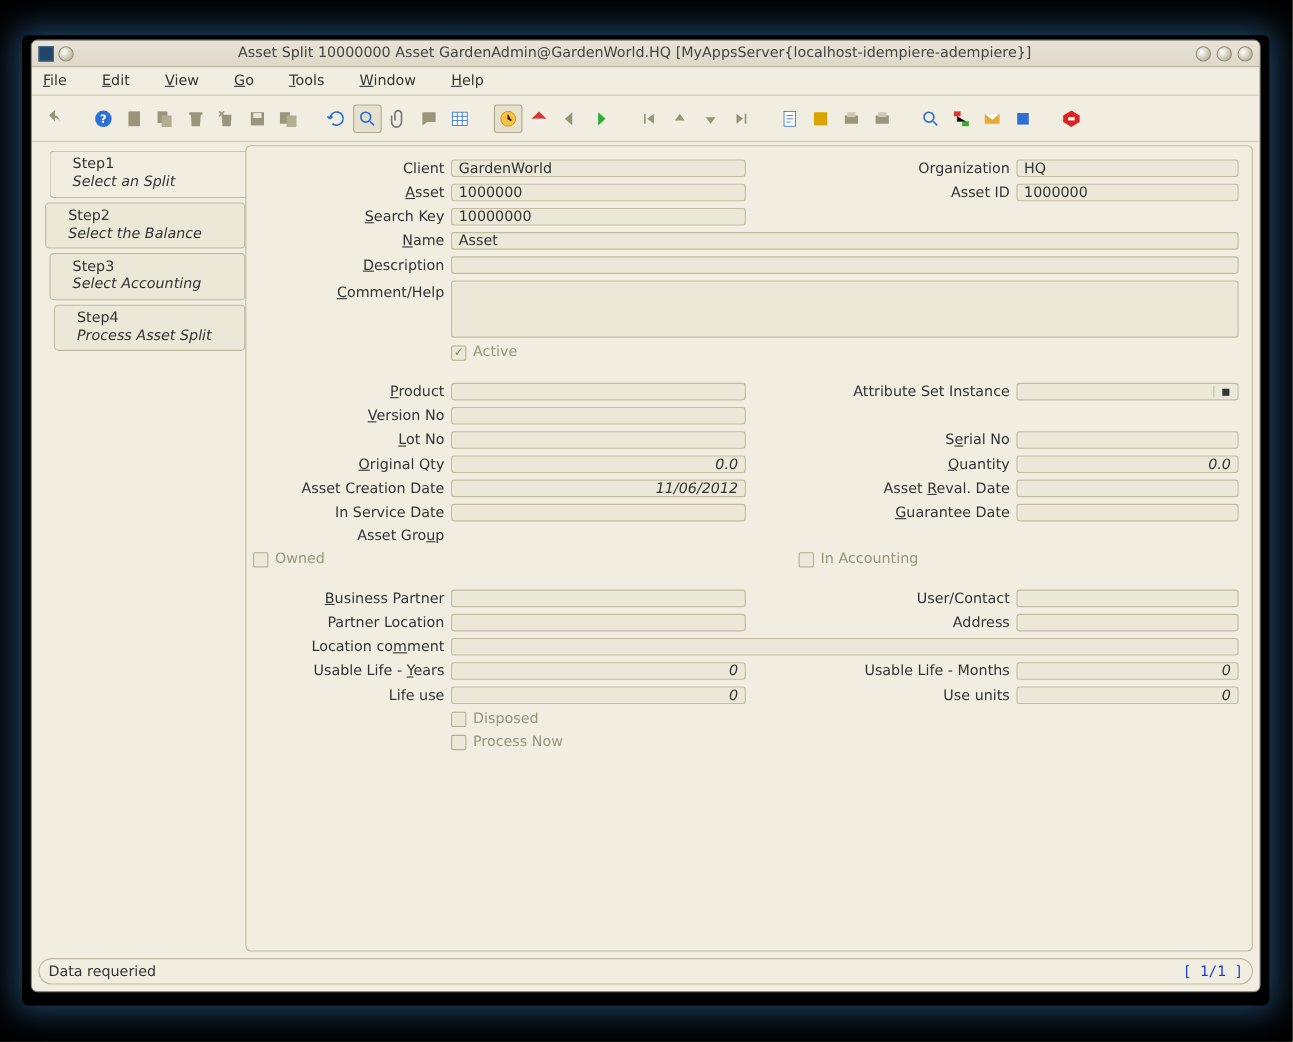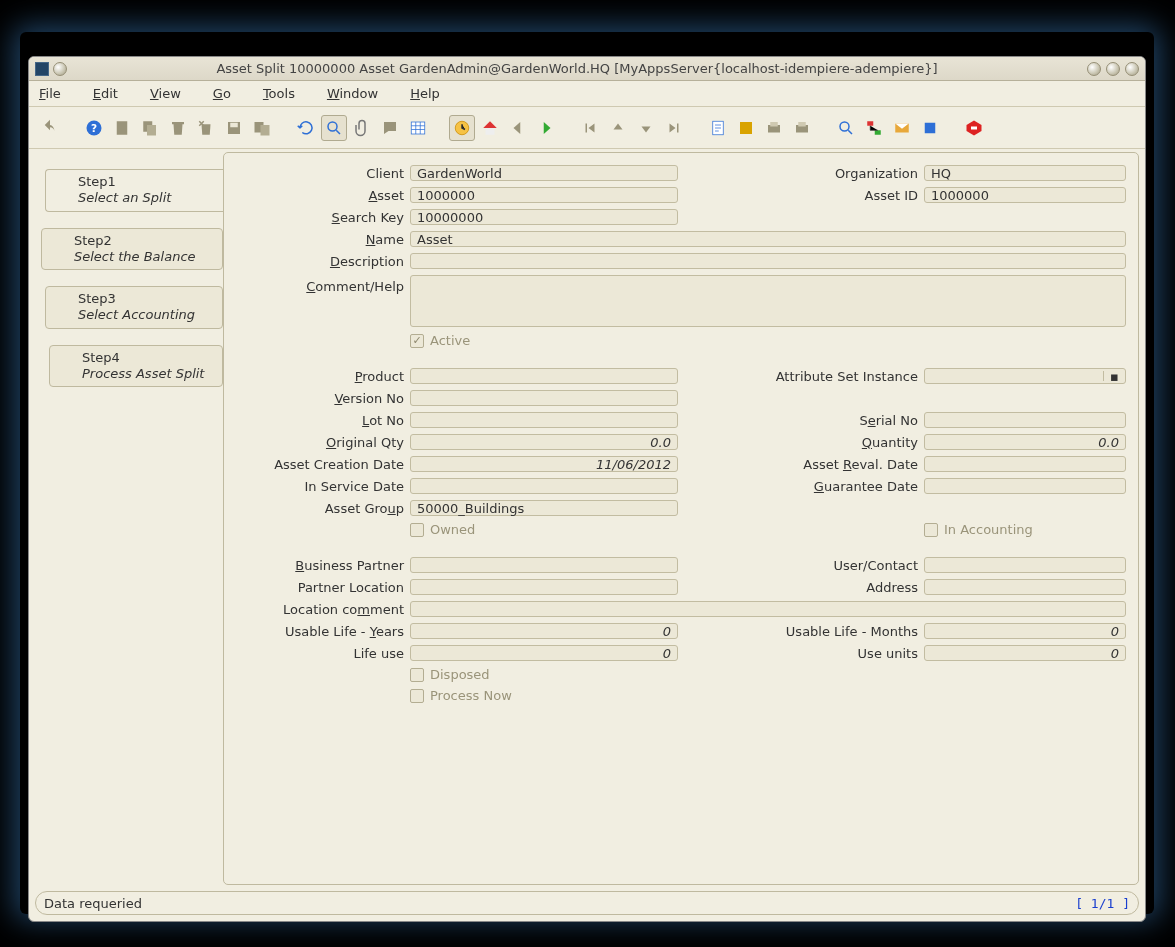--- a/index.html
+++ b/index.html
@@ -1,35 +1,35 @@
 <!DOCTYPE html>
 <html><head>
 <meta charset="utf-8">
 <style>
   * { box-sizing: border-box; margin: 0; padding: 0; }
   html, body { width: 1175px; height: 947px; background: #000; font-family: "DejaVu Sans", "Liberation Sans", Arial, sans-serif; font-size: 13px; color: #333; }
   .glow { position: absolute; left: 20px; top: 32px; width: 1134px; height: 882px; box-shadow: 0 0 30px 6px rgba(80,170,255,0.4); border-radius: 6px; }
-  .window { position: absolute; left: 28px; top: 56px; width: 1118px; height: 866px; background: #f1eee1; border: 1px solid #888; border-radius: 6px; display: flex; flex-direction: column; overflow: hidden; }
+  .window { position: absolute; left: 28px; top: 36px; width: 1118px; height: 866px; background: #f1eee1; border: 1px solid #888; border-radius: 6px; display: flex; flex-direction: column; overflow: hidden; }
   .titlebar { height: 24px; background: linear-gradient(#e8e4d6,#ddd8c8); display: flex; align-items: center; padding: 0 6px; border-bottom: 1px solid #b6b09a; }
   .titlebar .tb-left { display: flex; align-items: center; gap: 4px; }
   .titlebar .tb-icon { width: 14px; height: 14px; background: #246; border: 1px solid #468; }
   .titlebar .circle { width: 14px; height: 14px; border-radius: 50%; background: radial-gradient(circle at 35% 35%, #fff, #c8c4b0 60%, #a09a82); border: 1px solid #968f76; cursor: default; }
   .titlebar .title { flex: 1; text-align: center; color: #444; font-size: 13px; }
   .titlebar .tb-right { display: flex; align-items: center; gap: 5px; }
   .menubar { height: 26px; display: flex; align-items: center; padding: 0 10px; gap: 32px; border-bottom: 1px solid #cfc9b1; }
   .menubar span { color: #333; cursor: default; }
   .menubar span u { text-decoration: underline; }
   .toolbar { height: 42px; display: flex; align-items: center; padding: 0 8px; border-bottom: 1px solid #cfc9b1; gap: 2px; }
   .tbtn { width: 26px; height: 26px; display: flex; align-items: center; justify-content: center; border: 1px solid transparent; border-radius: 3px; }
   .tbtn.active { border-color: #b0aa90; background: #e6e1cf; }
   .tgap { width: 14px; }
   .tbtn svg { width: 18px; height: 18px; }
   .body { flex: 1; display: flex; overflow: hidden; }
   .sidebar { width: 194px; padding-top: 4px; }
-  .step { border: 1px solid #bfb99f; border-radius: 4px; background: #ece8d7; line-height: 1.25; padding: 4px 0 4px 32px; margin-left: 16px; margin-top: 16px; cursor: default; }
+  .step { border: 1px solid #bfb99f; border-radius: 4px; background: #ece8d7; line-height: 1.25; padding: 4px 0 4px 20px; margin-left: 16px; margin-top: 4px; cursor: default; }
   .step.sel { background: #f1eee1; border-top-right-radius: 0; border-bottom-right-radius: 0; border-right: none; margin-right: -1px; }
   .step.lvl1 { margin-left: 16px; }
   .step.lvl2 { margin-left: 12px; }
   .step.lvl3 { margin-left: 16px; }
   .step.lvl4 { margin-left: 20px; }
   .step .t1 { color: #333; }
   .step .t2 { color: #333; font-style: italic; }
   .content { flex: 1; border: 1px solid #bfb99f; border-radius: 5px; margin: 3px 6px 6px 0; background: #f1eee1; padding: 12px 12px 12px 6px; overflow: auto; }
   .formgrid { display: grid; grid-template-columns: 180px 268px 48px 198px 1fr; row-gap: 6px; align-items: center; }
   .lbl { text-align: right; padding-right: 6px; color: #333; white-space: nowrap; }
@@ -342,21 +342,20 @@
         <div class="lbl">Asset <u>R</u>eval. Date</div>
         <div class="fld"></div>
 
         <div class="lbl">In Service Date</div>
         <div class="fld"></div>
         <div></div>
         <div class="lbl"><u>G</u>uarantee Date</div>
         <div class="fld"></div>
 
         <div class="lbl">Asset Gro<u>u</u>p</div>
-        <div class="fld">50000_Buildings</div>
         <div></div>
           <div></div>
           <div></div>
 
         <div></div>
         <div class="chk">
           <div class="chkbox"></div>
           <span>Owned</span>
         </div>
         <div></div>

